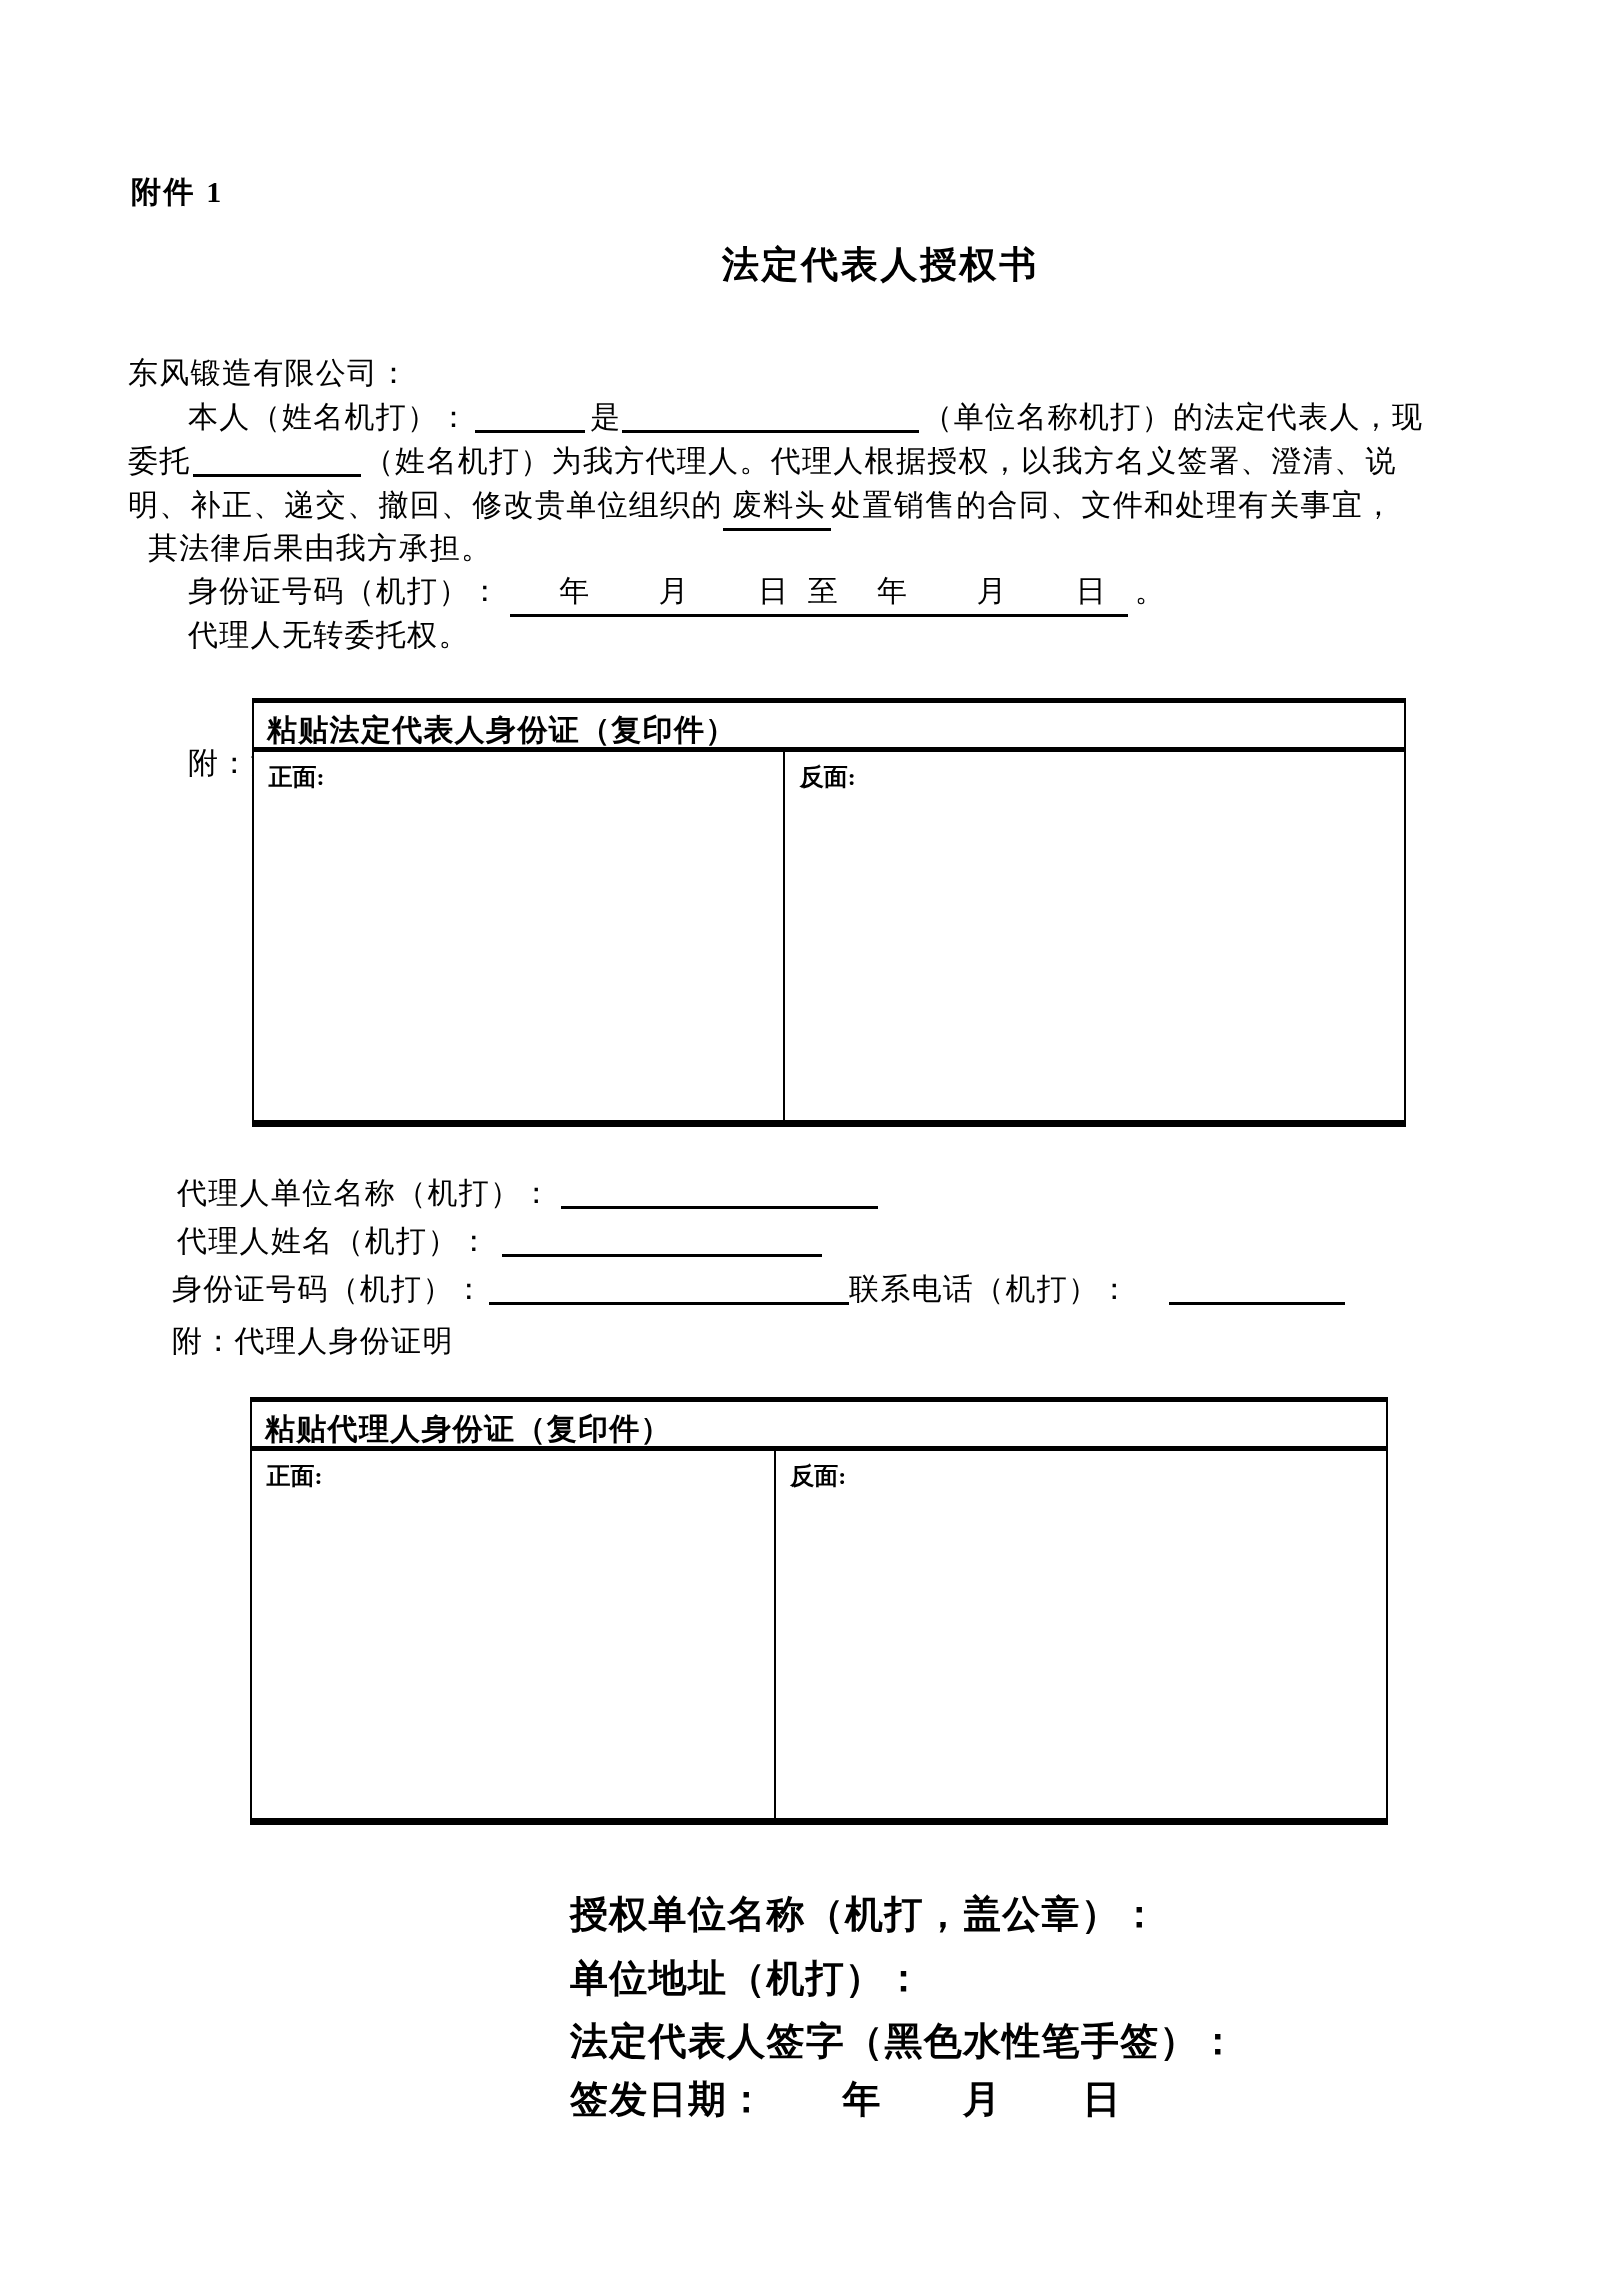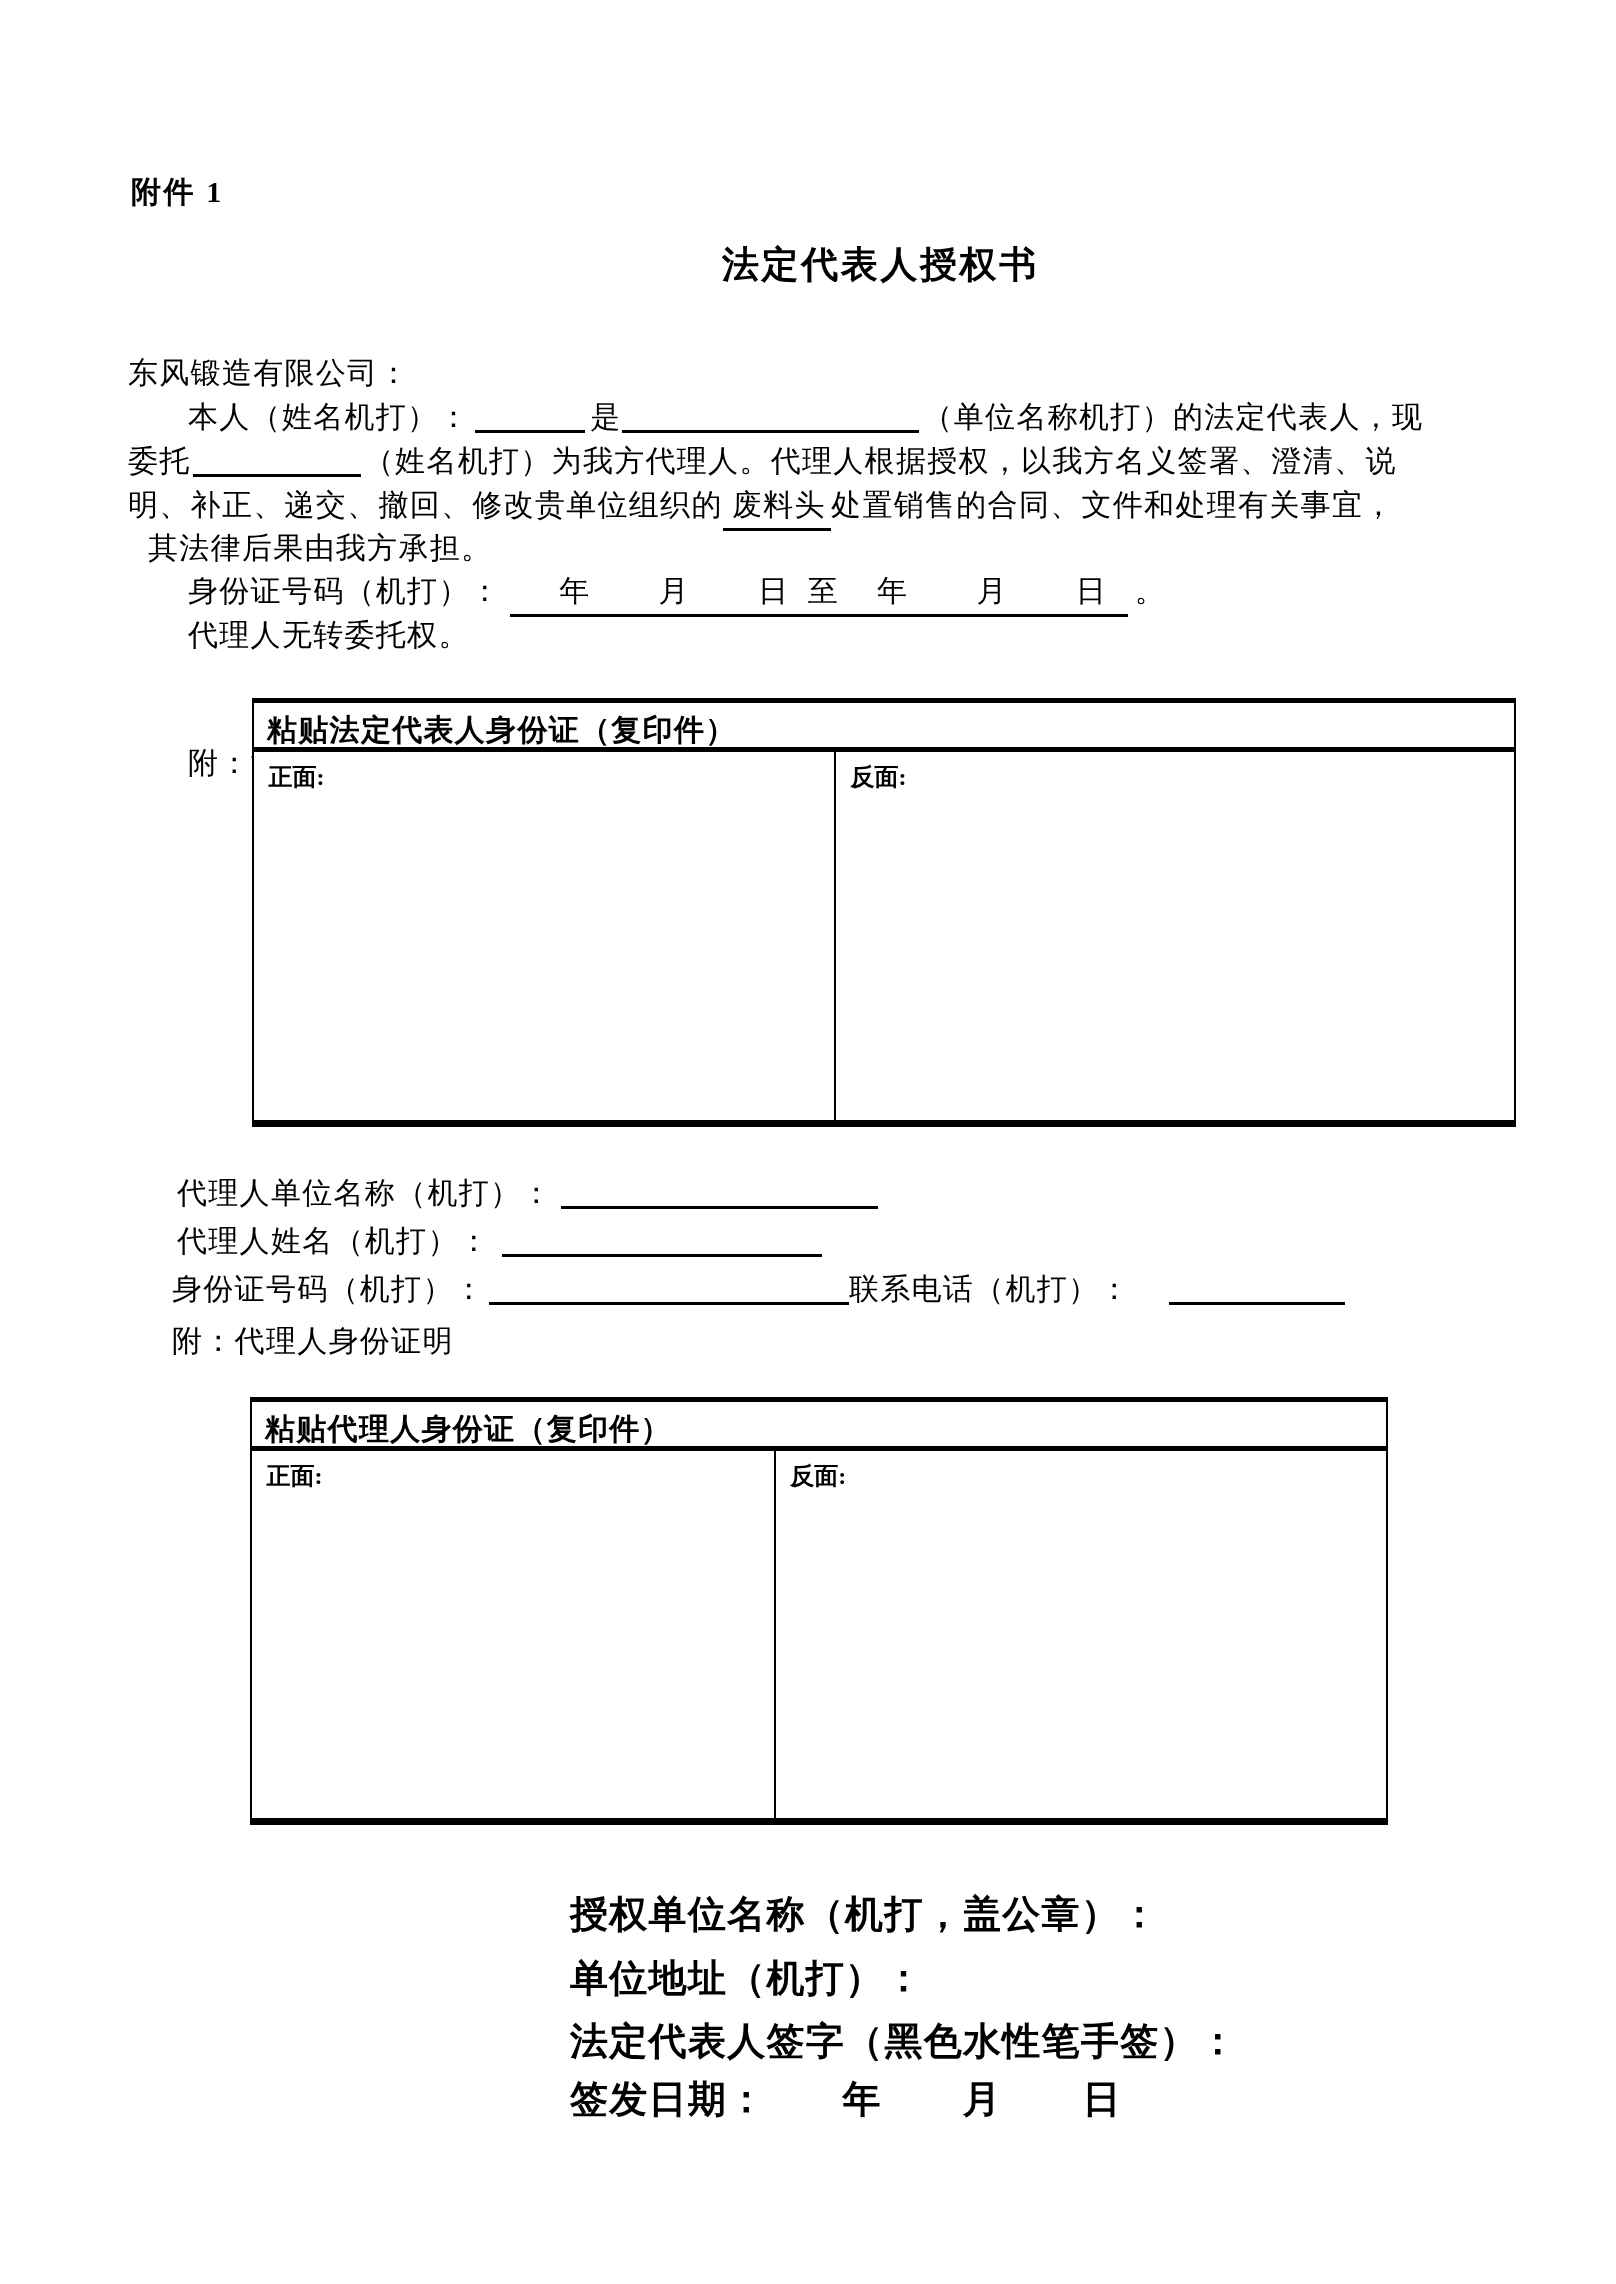--- a/index.html
+++ b/index.html
@@ -58,21 +58,21 @@
   
   .idtable {
     position:absolute;
     box-sizing:border-box;
     border:2.6px solid #000;
     border-top-width:5.9px;
     border-bottom-width:7.2px;
     display:flex; flex-direction:column;
     background:#fff;
   }
-  .t1 { left:252px; top:698px; width:1264px; height:429px;justify-content:flex-end; }
+  .t1 { left:252px; top:698px; width:1154px; height:429px;justify-content:flex-end; }
   .t2 { left:250px; top:1397px; width:1138px; height:428px; }
   .thdr {
     box-sizing:border-box;
     height:49px;
     border-bottom:5.9px solid #000;
     font-size:30px; font-weight:bold;
     letter-spacing:1.3px;
     padding:6.6px 0 0 13px;
   }
   .tcells { flex:1; display:flex; }

